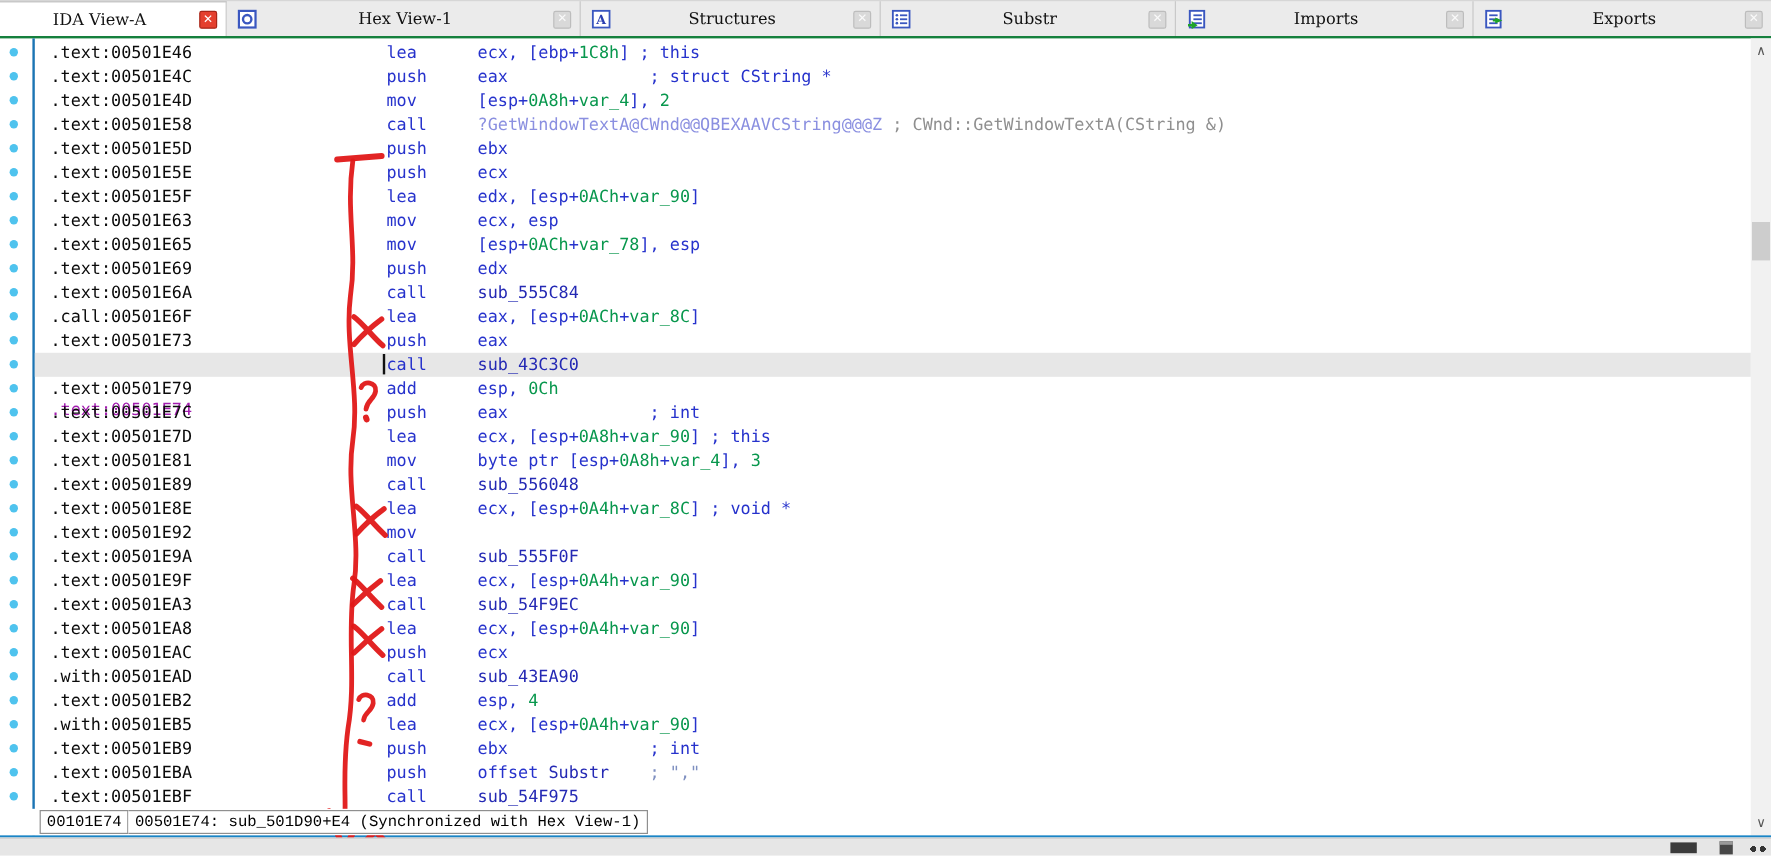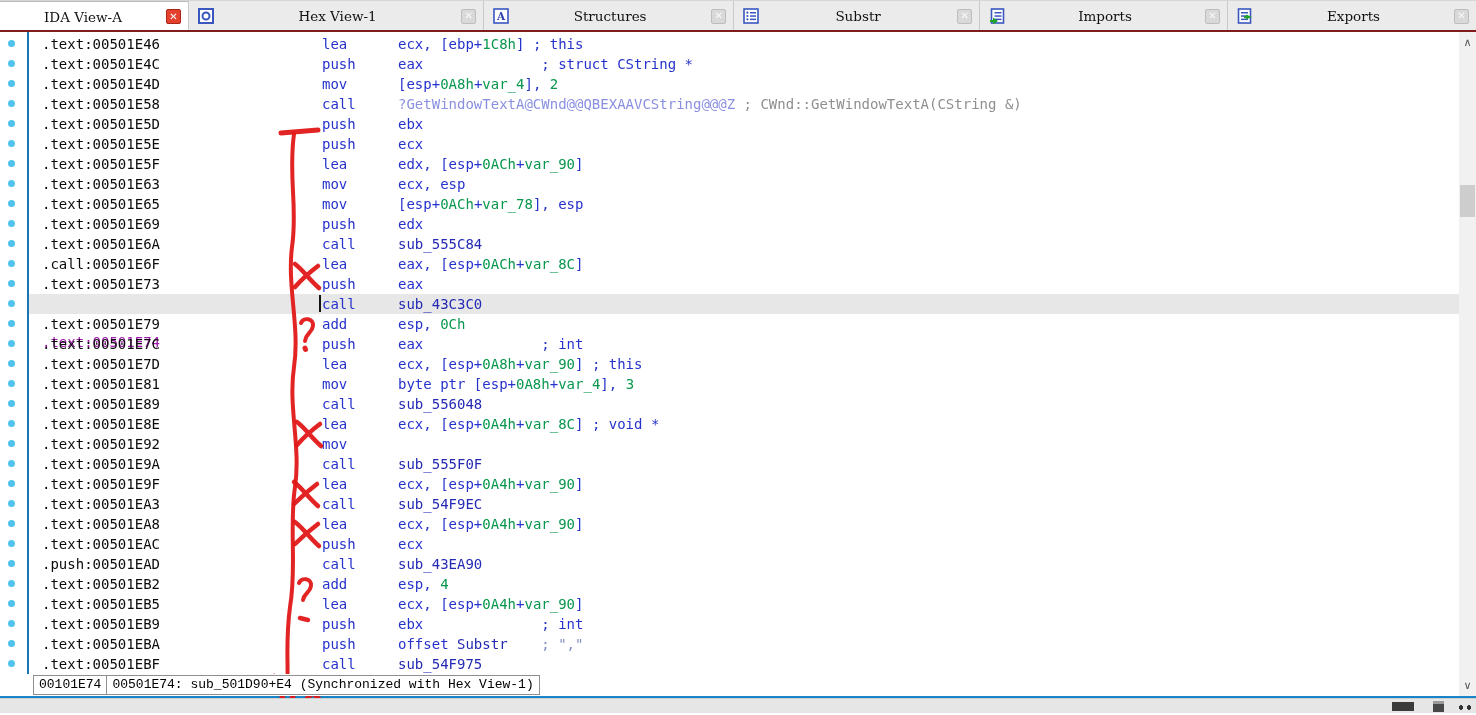--- a/index.html
+++ b/index.html
@@ -14,21 +14,21 @@
   .tab .lbl { flex:1; text-align:center; white-space:nowrap; padding:0 4px; }
   .ticon { width:16px; height:16px; margin-left:9px; flex:0 0 auto; }
   .closebox { width:15px; height:15px; margin-right:7px; border-radius:2px; flex:0 0 auto;
               display:flex; align-items:center; justify-content:center;
               font-size:10px; line-height:1; font-family:"DejaVu Sans", sans-serif; }
   .close-red  { background:#e4402e; border:1px solid #a82517; color:#fff; }
   .close-gray { background:#d9d9d9; border:1px solid #bdbdbd; color:#fafafa; }
 
   
   .main { position:relative; height:668px; background:#fff;
-          border-top:2px solid #7f1d1d; border-bottom:2px solid #1a85c6; }
+          border-top:2px solid #15803d; border-bottom:2px solid #1a85c6; }
   .leftline { position:absolute; left:27px; top:0; bottom:0; width:2px; background:#1b74b4; }
   .dots { position:absolute; left:0; top:0; width:27px; bottom:0; }
   .dot { position:absolute; width:7px; height:7px; border-radius:50%; background:#4fc3ee; left:8px; }
 
   .code { position:absolute; left:29px; top:2px; right:17px; bottom:22px; font-size:14px; }
   .row { position:absolute; left:0; right:0; height:20px; line-height:20px; white-space:pre; }
   .row.hl { background:#e7e7e7; }
   .addr { position:absolute; left:13px; color:#0a0a0a; }
   .row.hl .addr { color:#a21caf;margin-top:38px; }
   .mn   { position:absolute; left:293px; color:#2632cc; }
@@ -192,23 +192,23 @@
       <div class="row" style="top: 320px;"><span class="addr">.text:00501E7D</span><span class="mn">lea</span><span class="ops"><span class="tk-b">ecx, [esp+</span><span class="tk-g">0A8h</span><span class="tk-b">+</span><span class="tk-g">var_90</span><span class="tk-b">] </span><span class="tk-c">; this</span></span></div>
       <div class="row" style="top: 340px;"><span class="addr">.text:00501E81</span><span class="mn">mov</span><span class="ops"><span class="tk-b">byte ptr [esp+</span><span class="tk-g">0A8h</span><span class="tk-b">+</span><span class="tk-g">var_4</span><span class="tk-b">], </span><span class="tk-g">3</span></span></div>
       <div class="row" style="top: 360px;"><span class="addr">.text:00501E89</span><span class="mn">call</span><span class="ops"><span class="tk-n">sub_556048</span></span></div>
       <div class="row" style="top: 380px;"><span class="addr">.text:00501E8E</span><span class="mn">lea</span><span class="ops"><span class="tk-b">ecx, [esp+</span><span class="tk-g">0A4h</span><span class="tk-b">+</span><span class="tk-g">var_8C</span><span class="tk-b">] </span><span class="tk-c">; void *</span></span></div>
       <div class="row" style="top: 400px;"><span class="addr">.text:00501E92</span><span class="mn">mov</span></div>
       <div class="row" style="top: 420px;"><span class="addr">.text:00501E9A</span><span class="mn">call</span><span class="ops"><span class="tk-n">sub_555F0F</span></span></div>
       <div class="row" style="top: 440px;"><span class="addr">.text:00501E9F</span><span class="mn">lea</span><span class="ops"><span class="tk-b">ecx, [esp+</span><span class="tk-g">0A4h</span><span class="tk-b">+</span><span class="tk-g">var_90</span><span class="tk-b">]</span></span></div>
       <div class="row" style="top: 460px;"><span class="addr">.text:00501EA3</span><span class="mn">call</span><span class="ops"><span class="tk-n">sub_54F9EC</span></span></div>
       <div class="row" style="top: 480px;"><span class="addr">.text:00501EA8</span><span class="mn">lea</span><span class="ops"><span class="tk-b">ecx, [esp+</span><span class="tk-g">0A4h</span><span class="tk-b">+</span><span class="tk-g">var_90</span><span class="tk-b">]</span></span></div>
       <div class="row" style="top: 500px;"><span class="addr">.text:00501EAC</span><span class="mn">push</span><span class="ops"><span class="tk-b">ecx</span></span></div>
-      <div class="row" style="top: 520px;"><span class="addr">.push:00501EAD</span><span class="mn">call</span><span class="ops"><span class="tk-n">sub_43EA90</span></span></div>
+      <div class="row" style="top: 520px;"><span class="addr">.with:00501EAD</span><span class="mn">call</span><span class="ops"><span class="tk-n">sub_43EA90</span></span></div>
       <div class="row" style="top: 540px; padding-left: 28px;"><span class="addr">.text:00501EB2</span><span class="mn">add</span><span class="ops"><span class="tk-b">esp, </span><span class="tk-g">4</span></span></div>
-      <div class="row" style="top: 560px;"><span class="addr">.text:00501EB5</span><span class="mn">lea</span><span class="ops"><span class="tk-b">ecx, [esp+</span><span class="tk-g">0A4h</span><span class="tk-b">+</span><span class="tk-g">var_90</span><span class="tk-b">]</span></span></div>
+      <div class="row" style="top: 560px;"><span class="addr">.with:00501EB5</span><span class="mn">lea</span><span class="ops"><span class="tk-b">ecx, [esp+</span><span class="tk-g">0A4h</span><span class="tk-b">+</span><span class="tk-g">var_90</span><span class="tk-b">]</span></span></div>
       <div class="row" style="top: 580px;"><span class="addr">.text:00501EB9</span><span class="mn">push</span><span class="ops"><span class="tk-b">ebx</span><span class="tk-c">              ; int</span></span></div>
       <div class="row" style="top: 600px;"><span class="addr">.text:00501EBA</span><span class="mn">push</span><span class="ops"><span class="tk-b">offset </span><span class="tk-n">Substr</span><span class="tk-s">    ; ","</span></span></div>
       <div class="row" style="top: 620px;"><span class="addr">.text:00501EBF</span><span class="mn">call</span><span class="ops"><span class="tk-n">sub_54F975</span></span></div>
     </div>
 
   <svg class="anno" id="anno" viewBox="0 0 1476 668">
       <path d="M281,101 L318,98" stroke="#e01818" stroke-width="5" fill="none" stroke-linecap="round" stroke-linejoin="round" opacity="0.95"></path>
       <path d="M294,102 C288,145 298,175 292,215 C287,255 300,295 294,335 C288,375 301,415 295,455 C289,495 297,535 290,575 C285,612 289,636 287,656" stroke="#e01818" stroke-width="4" fill="none" stroke-linecap="round" stroke-linejoin="round" opacity="0.95"></path>
       <path d="M274,644 L287,677 L301,647" stroke="#e01818" stroke-width="5" fill="none" stroke-linecap="round" stroke-linejoin="round" opacity="0.95"></path>
       <path d="M295,232 C303,238 309,247 319,256 M318,234 C310,240 302,247 295,255" stroke="#e01818" stroke-width="4.5" fill="none" stroke-linecap="round" stroke-linejoin="round" opacity="0.95"></path>

